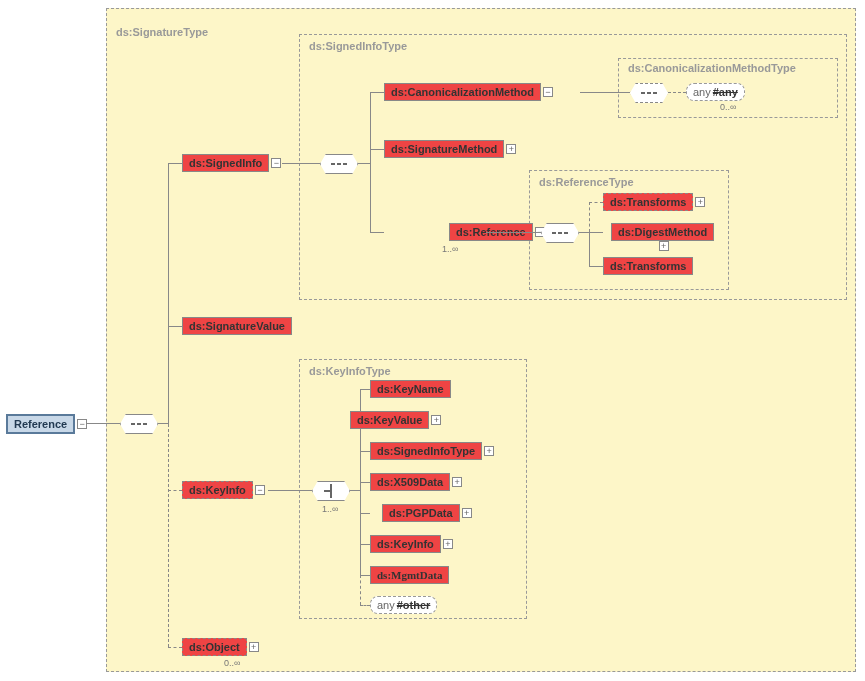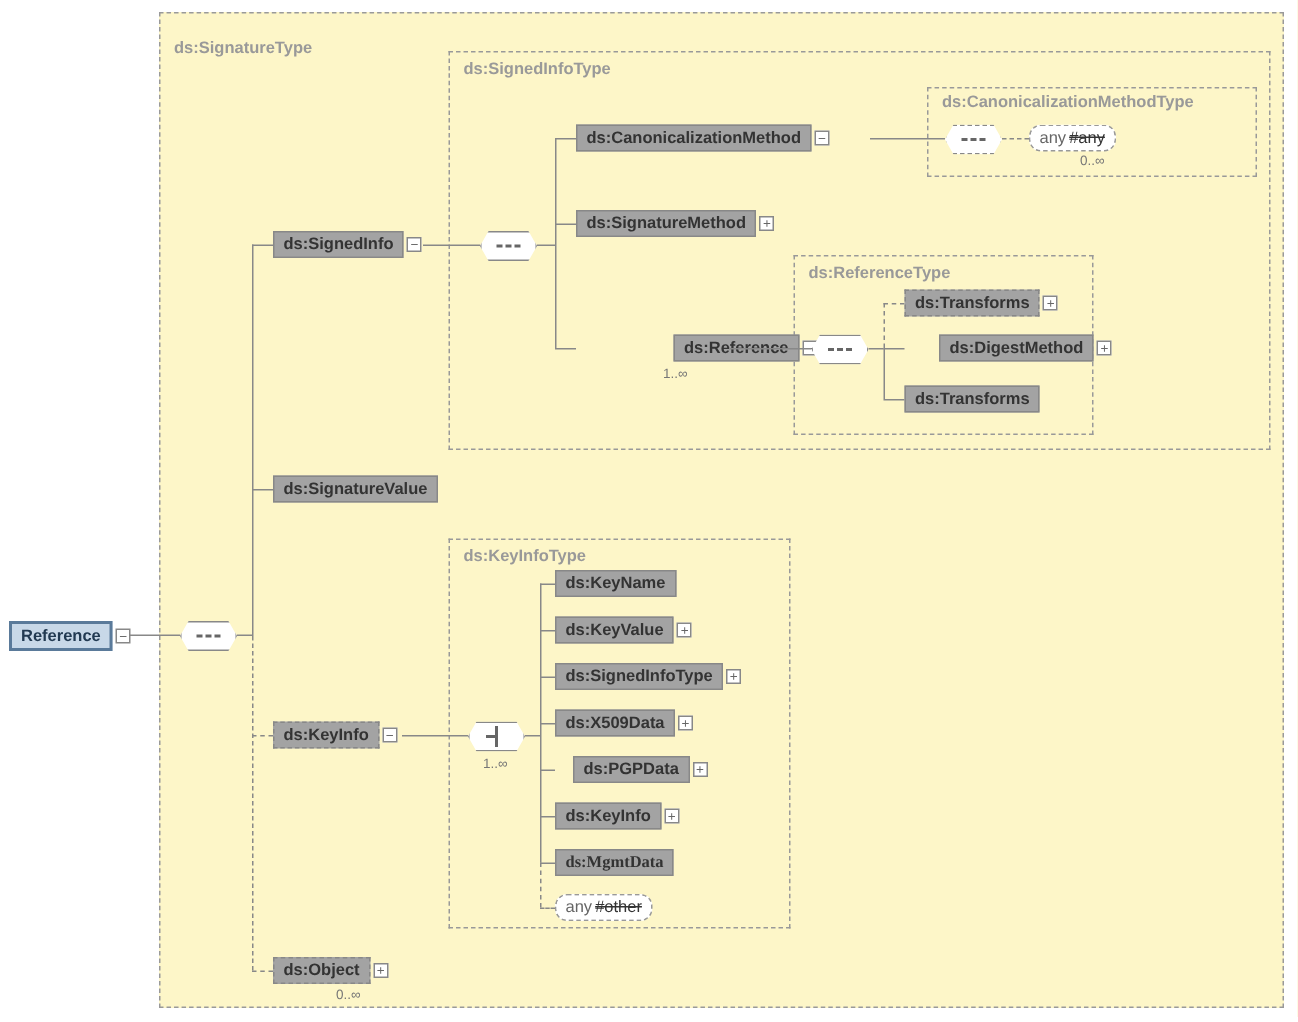--- a/index.html
+++ b/index.html
@@ -26,21 +26,21 @@
     color: #999;
     font-weight: bold;
   }
   .node {
     position: absolute;
     display: flex;
     align-items: center;
   }
   .node-body {
     border: 1px solid #888;
-    background: #a3a3a3;
+    background: #ef4444;
     padding: 2px 6px;
     font-weight: bold;
     font-size: 11px;
     color: #333;
     white-space: nowrap;
     display: inline-flex;
     align-items: center;
   }
   .node-body.optional {
     border-style: dashed;
@@ -107,21 +107,21 @@
   }
   .any-pill {
     position: absolute;
     border: 1px dashed #999;
     border-radius: 8px;
     padding: 2px 6px;
     background: #fff;
     font-size: 11px;
     color: #666;
   }
-  .strike { text-decoration: line-through; font-weight: normal; color:#333; margin-left:2px;}
+  .strike { text-decoration: line-through; font-weight: bold; color:#333; margin-left:2px;}
 </style>
 </head>
 <body>
 
 <div class="canvas">
 
   <div class="type-box" style="left:106px; top:8px; width:750px; height:664px;"></div>
   <div class="type-label" style="left:116px; top:26px;">ds:SignatureType</div>
 
   <div class="type-box" style="left:299px; top:34px; width:548px; height:266px;"></div>
@@ -225,21 +225,21 @@
 
   <div class="hline dashed" style="left:589px; top:202px; width:14px;"></div>
   <div class="node" style="left:603px; top:193px;">
     <div class="node-body optional">
       <span>ds:Transforms</span>
     </div>
     <span class="expand-box">+</span>
   </div>
 
   <div class="hline" style="left:589px; top:232px; width:14px;"></div>
-  <div class="node" style="left:626px; top:223px;">
+  <div class="node" style="left:611px; top:223px;flex-direction:column;">
     <div class="node-body">
       <span>ds:DigestMethod</span>
     </div>
     <span class="expand-box">+</span>
   </div>
 
   <div class="hline" style="left:589px; top:266px; width:14px;"></div>
   <div class="node" style="left:603px; top:257px;">
     <div class="node-body">
       <span>ds:Transforms</span>
@@ -271,21 +271,21 @@
   <div class="vline dashed" style="left:360px; top:575px; height:30px;"></div>
 
   <div class="hline" style="left:360px; top:389px; width:10px;"></div>
   <div class="node" style="left:370px; top:380px;">
     <div class="node-body">
         <span>ds:KeyName</span>
       </div>
   </div>
 
   <div class="hline" style="left:360px; top:420px; width:10px;"></div>
-  <div class="node" style="left:370px; top:411px;">
+  <div class="node" style="left:350px; top:411px;">
     <div class="node-body">
         <span>ds:KeyValue</span>
       </div>
     <span class="expand-box">+</span>
   </div>
 
   <div class="hline" style="left:360px; top:451px; width:10px;"></div>
   <div class="node" style="left:370px; top:442px;">
     <div class="node-body">
         <span>ds:SignedInfoType</span>

